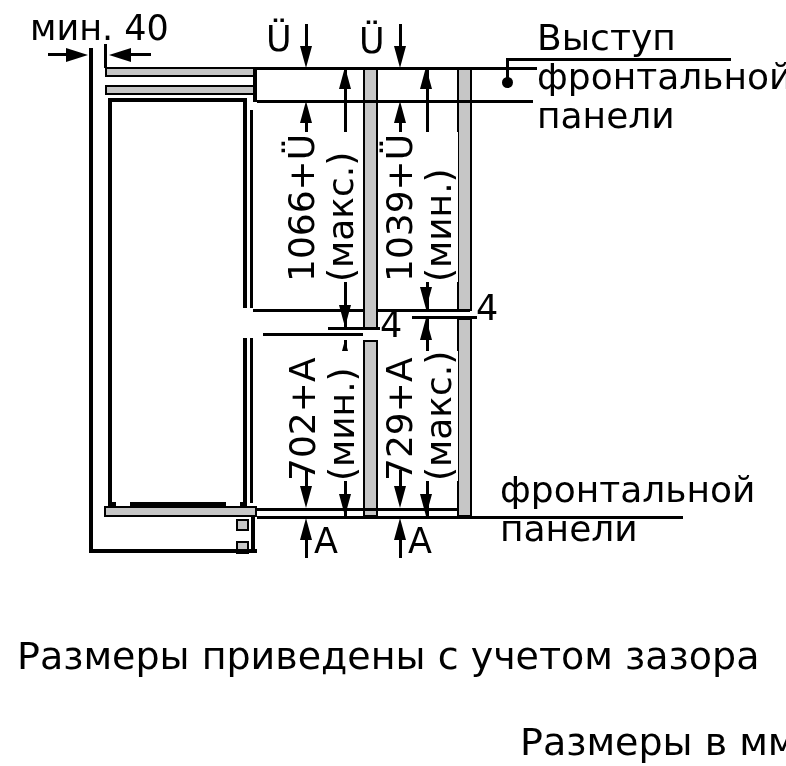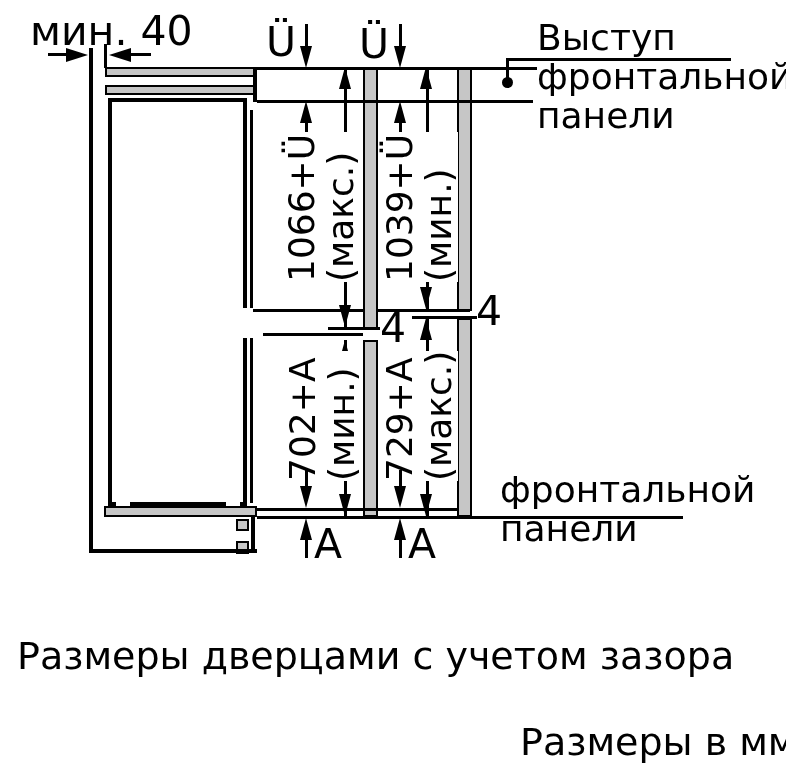--- a/index.html
+++ b/index.html
@@ -8,21 +8,21 @@
   .ln{position:absolute;background:#000}
   .bar{position:absolute;background:#c6c6c6;border:2px solid #000;box-sizing:border-box}
   .box{position:absolute;background:#fff;border:4px solid #000;border-right:none;box-sizing:border-box}
   .notch{position:absolute;background:#fff}
   .dot{position:absolute;background:#000;border-radius:50%}
   .ah{position:absolute;width:0;height:0}
   .ah.down{border-left:6px solid transparent;border-right:6px solid transparent;border-top:22px solid #000}
   .ah.up{border-left:6px solid transparent;border-right:6px solid transparent;border-bottom:22px solid #000}
   .ah.rt{border-top:7px solid transparent;border-bottom:7px solid transparent;border-left:22px solid #000}
   .ah.lt{border-top:7px solid transparent;border-bottom:7px solid transparent;border-right:22px solid #000}
-  .lbl{position:absolute;font-size:41px;line-height:1;white-space:nowrap}
+  .lbl{position:absolute;font-size:35px;line-height:1;white-space:nowrap}
   .rot{position:absolute;transform:rotate(-90deg);transform-origin:center;background:#fff;
        font-size:36px;line-height:39px;white-space:nowrap;text-align:left}
   .rot span{display:block}
   .callout{position:absolute;font-size:36px;line-height:39px;white-space:nowrap}
   .note{position:absolute;font-size:38px;line-height:40px;white-space:nowrap}
 </style>
 </head>
 <body>
 
 <div class="stage">
@@ -135,17 +135,17 @@
     <div>Выступ</div>
     <div>фронтальной</div>
     <div>панели</div>
   </div>
   <div class="callout" style="left:500px;top:470px">
     <div>фронтальной</div>
     <div>панели</div>
   </div>
 
   <div class="note" style="left:17px;top:636px">
-    <div>Размеры дверцами с учетом зазора</div>
+    <div>Размеры приведены с учетом зазора</div>
   </div>
   <div class="note" style="left:520px;top:722px">Размеры в мм</div>
 
 </div>
 
 </body></html>

